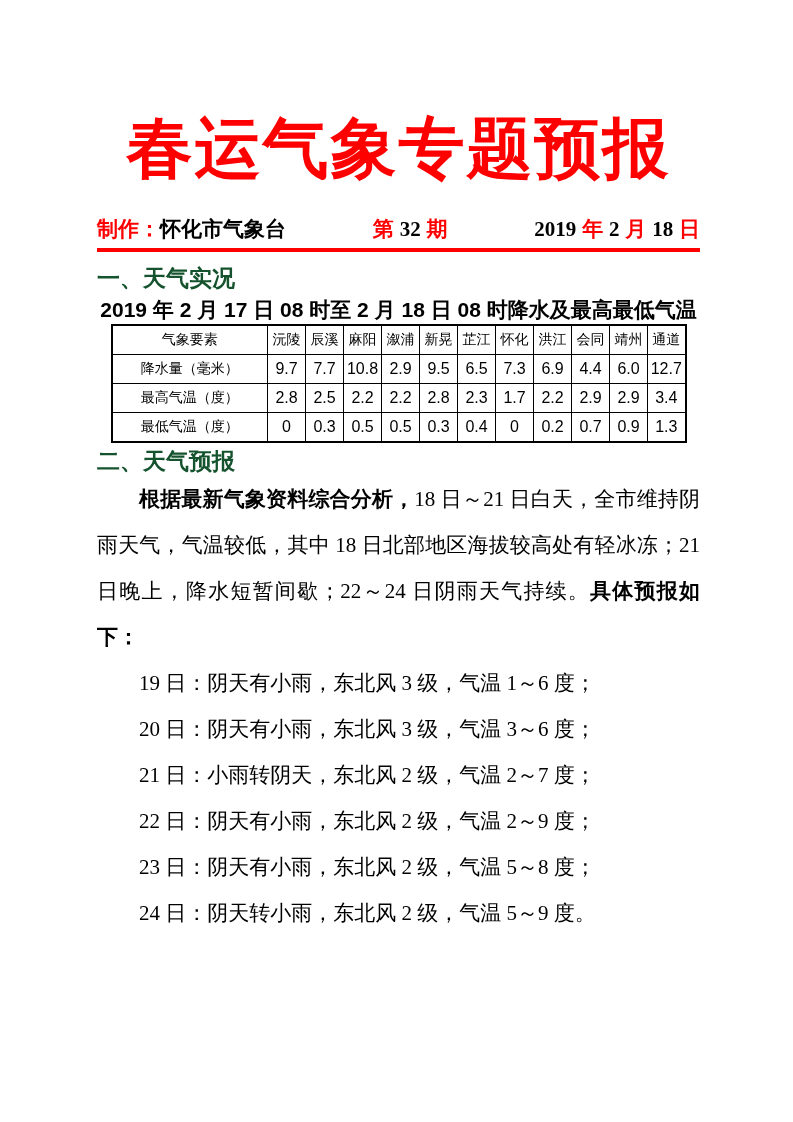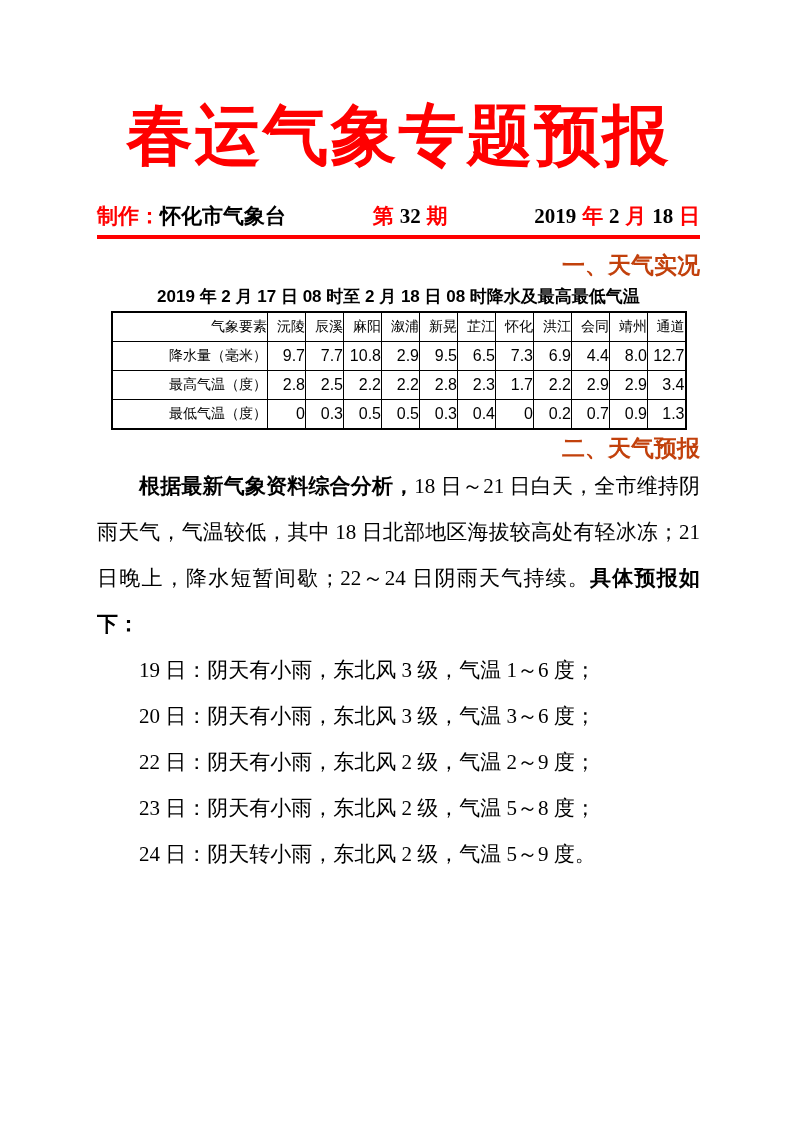--- a/index.html
+++ b/index.html
@@ -3,21 +3,21 @@
 <meta charset="utf-8">
 <style>
   html, body { margin: 0; padding: 0; background: #ffffff; }
   .page {
     position: relative;
     width: 793px;
     height: 1122px;
     margin: 0 auto;
     background: #ffffff;
     box-sizing: border-box;
-    padding: 3px 93px 0 97px;
+    padding: 16px 93px 0 97px;
     overflow: hidden;
     font-family: "Liberation Serif", "DejaVu Serif", serif;
     color: #000000;
   }
   .doc-title {
     margin: 92px 0 0 0;
     text-align: center;
     font-size: 66px;
     line-height: 1.25;
     font-weight: bold;
@@ -44,43 +44,42 @@
     height: 4px;
     background: #ff0000;
     border: none;
   }
   .sec-heading {
     margin: 11px 0 0 0;
     font-family: "Liberation Sans", "DejaVu Sans", sans-serif;
     font-weight: bold;
     font-size: 23px;
     line-height: 30px;
-    color: #c2410c;
-    text-align: right;
+    color: #14532d;
   }
   .table-title {
     margin-top: 6px;
     text-align: center;
     font-family: "Liberation Sans", "DejaVu Sans", sans-serif;
     font-weight: bold;
-    font-size: 17px;
+    font-size: 21px;
     line-height: 22px;
   }
   table.wx {
     margin: 3px auto 0 auto;
     border-collapse: collapse;
     table-layout: fixed;
     width: 574px;
     border: 2px solid #000;
   }
   table.wx th, table.wx td {
     border: 1px solid #000;
     height: 28px;
     padding: 0;
-    text-align: right;
+    text-align: center;
     vertical-align: middle;
     font-weight: normal;
     overflow: hidden;
   }
   table.wx .hdr, table.wx .row-label {
     font-family: "Liberation Serif", "DejaVu Serif", serif;
     font-size: 14px;
   }
   table.wx td {
     font-family: Liberation Sans, sans-serif;
@@ -157,21 +156,21 @@
         <th class="row-label">降水量（毫米）</th>
         <td>9.7</td>
         <td>7.7</td>
         <td>10.8</td>
         <td>2.9</td>
         <td>9.5</td>
         <td>6.5</td>
         <td>7.3</td>
         <td>6.9</td>
         <td>4.4</td>
-        <td>8.0</td>
+        <td>6.0</td>
         <td>12.7</td>
       </tr>
       <tr>
         <th class="row-label">最高气温（度）</th>
         <td>2.8</td>
         <td>2.5</td>
         <td>2.2</td>
         <td>2.2</td>
         <td>2.8</td>
         <td>2.3</td>
@@ -198,17 +197,18 @@
     </tbody>
   </table>
 
 
   <h2 class="sec-heading sec2-heading">二、天气预报</h2>
 
   <p class="body-par"><b>根据最新气象资料综合分析，</b><span>18 日～21 日白天，全市维持阴雨天气，气温较低，其中 18 日北部地区海拔较高处有轻冰冻；21 日晚上，降水短暂间歇；22～24 日阴雨天气持续。</span><b>具体预报如下：</b></p>
 
   <p class="body-par">19 日：阴天有小雨，东北风 3 级，气温 1～6 度；</p>
   <p class="body-par">20 日：阴天有小雨，东北风 3 级，气温 3～6 度；</p>
+  <p class="body-par">21 日：小雨转阴天，东北风 2 级，气温 2～7 度；</p>
   <p class="body-par">22 日：阴天有小雨，东北风 2 级，气温 2～9 度；</p>
   <p class="body-par">23 日：阴天有小雨，东北风 2 级，气温 5～8 度；</p>
   <p class="body-par">24 日：阴天转小雨，东北风 2 级，气温 5～9 度。</p>
 
 </div>
 
 </body></html>

